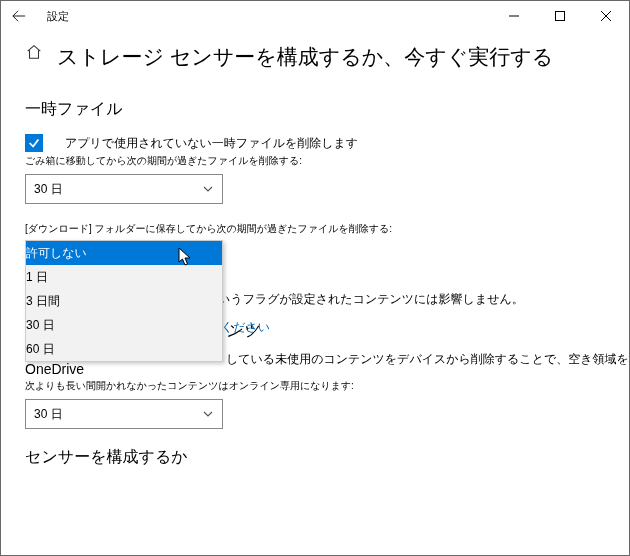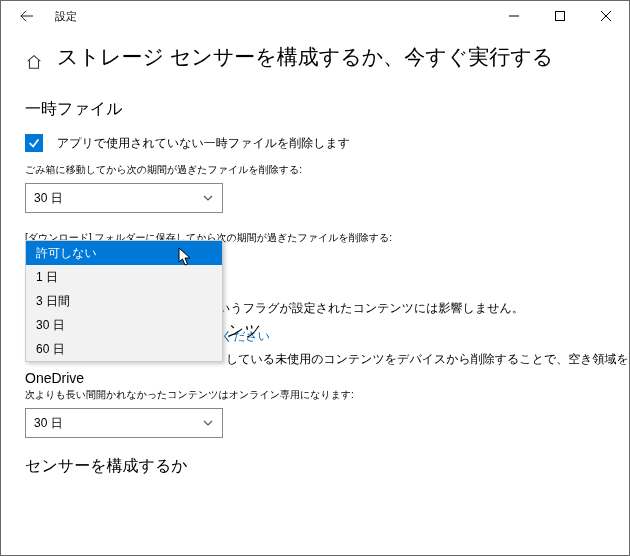--- a/index.html
+++ b/index.html
@@ -1,48 +1,48 @@
 <!DOCTYPE html>
 <html><head>
 <meta charset="utf-8">
 <style>
   * { box-sizing: border-box; margin: 0; padding: 0; }
   body { font-family: "Yu Gothic UI", "Meiryo", "Segoe UI", sans-serif; font-size: 12px; color: #000; background: #fff; }
   .window { width: 630px; height: 556px; border: 1px solid #686868; background: #fff; position: relative; overflow: hidden; }
   
-  .titlebar { height: 30px; display: flex; align-items: center; padding-left: 12px; }
+  .titlebar { height: 30px; display: flex; align-items: center; padding-left: 4px; }
   .titlebar .back { width: 28px; height: 30px; display: flex; align-items: center; justify-content: center; }
   .titlebar .title { margin-left: 14px; font-size: 11px; }
   .titlebar .spacer { flex: 1; }
   .win-btn { width: 46px; height: 30px; display: flex; align-items: center; justify-content: center; }
   
   .content { padding: 12px 24px 0 24px; }
   
-  .page-head { display: flex; align-items: flex-end; gap: 14px; margin-bottom: 28px; }
+  .page-head { display: flex; align-items: flex-start; gap: 14px; margin-bottom: 28px; }
   .page-head h1 { font-size: 21px; font-weight: 500; }
   
   h2.section { font-size: 16px; font-weight: 500; margin-top: 16px; margin-bottom: 14px; }
   
-  .checkbox-row { display: flex; align-items: center; gap: 14px; margin-bottom: 11px; }
+  .checkbox-row { display: flex; align-items: center; gap: 22px; margin-bottom: 2px; }
   .checkbox { width: 18px; height: 18px; background: #0078d7; display: flex; align-items: center; justify-content: center; }
   .checkbox svg { display: block; }
   
   .label { font-size: 10px; margin-bottom: 6px; display: block; line-height: 1.4; }
   
   .combo { width: 198px; height: 30px; border: 1px solid #888; display: flex; align-items: center; padding: 0 8px; margin-bottom: 18px; position: relative; background: #fff; }
   .combo .val { flex: 1; }
   .combo .chev { width: 12px; display: flex; justify-content: center; }
   
   p.body-text { font-size: 12px; line-height: 1.6; margin-bottom: 4px; }
   a.link { color: #0066b4; text-decoration: none; font-size: 12px; display: inline-block; margin-top: 6px; }
   
   .subhead { font-size: 14px; font-weight: 400; margin-top: 14px; margin-bottom: 2px; }
   
   .dropdown { position: absolute; width: 198px; background: #f2f2f2; border: 1px solid #ccc; box-shadow: 2px 2px 4px rgba(0,0,0,0.2); z-index: 10; }
-  .dropdown .opt { height: 24px; display: flex; align-items: center; padding: 0 10px; font-size: 12px; }
+  .dropdown .opt { height: 24px; display: flex; align-items: center; padding: 0 0; font-size: 12px; }
   .dropdown .opt.sel { background: #0078d7; color: #fff; }
   
   .cursor { position: absolute; z-index: 20; pointer-events: none; }
   
   .combo-placeholder { width: 198px; height: 30px; margin-bottom: 18px; }
   
   .truncated-hidden { white-space: nowrap; }
   .section-cloud { margin-top: 20px; }
 </style>
 </head>

